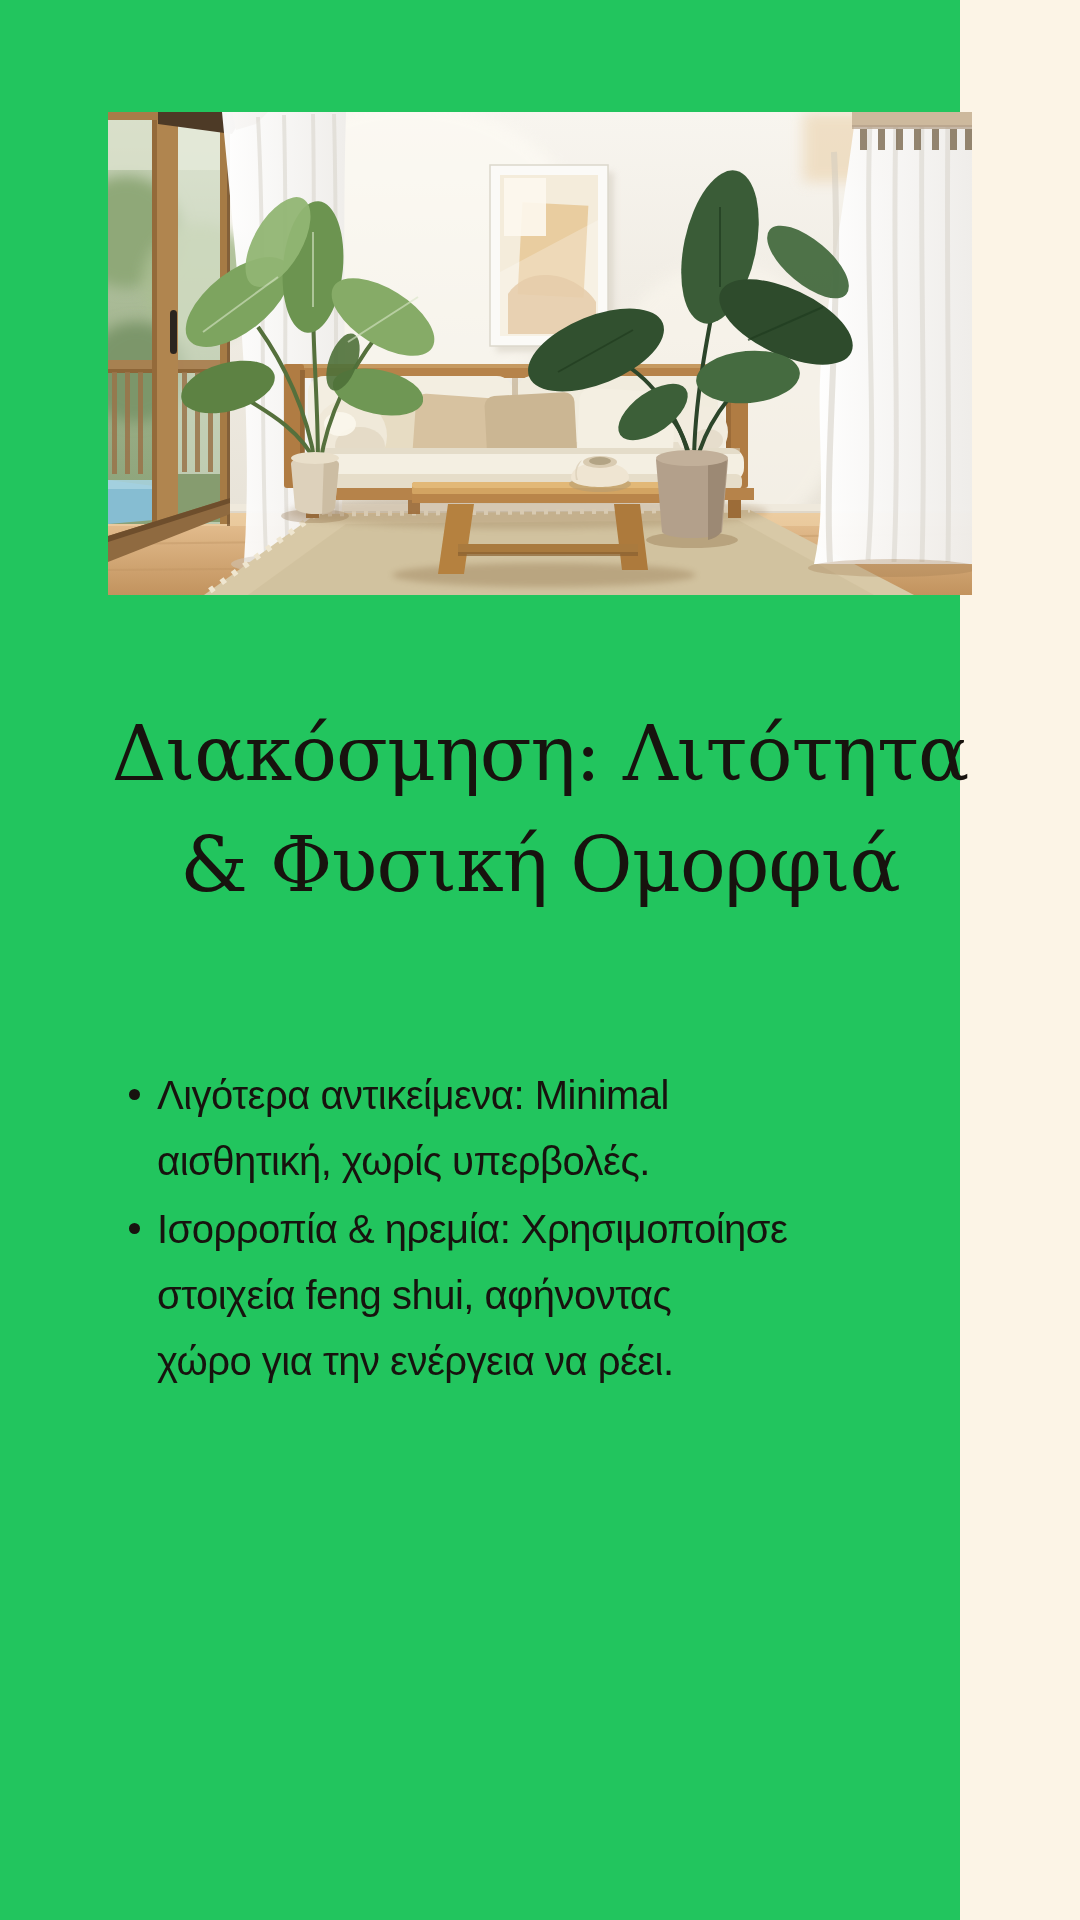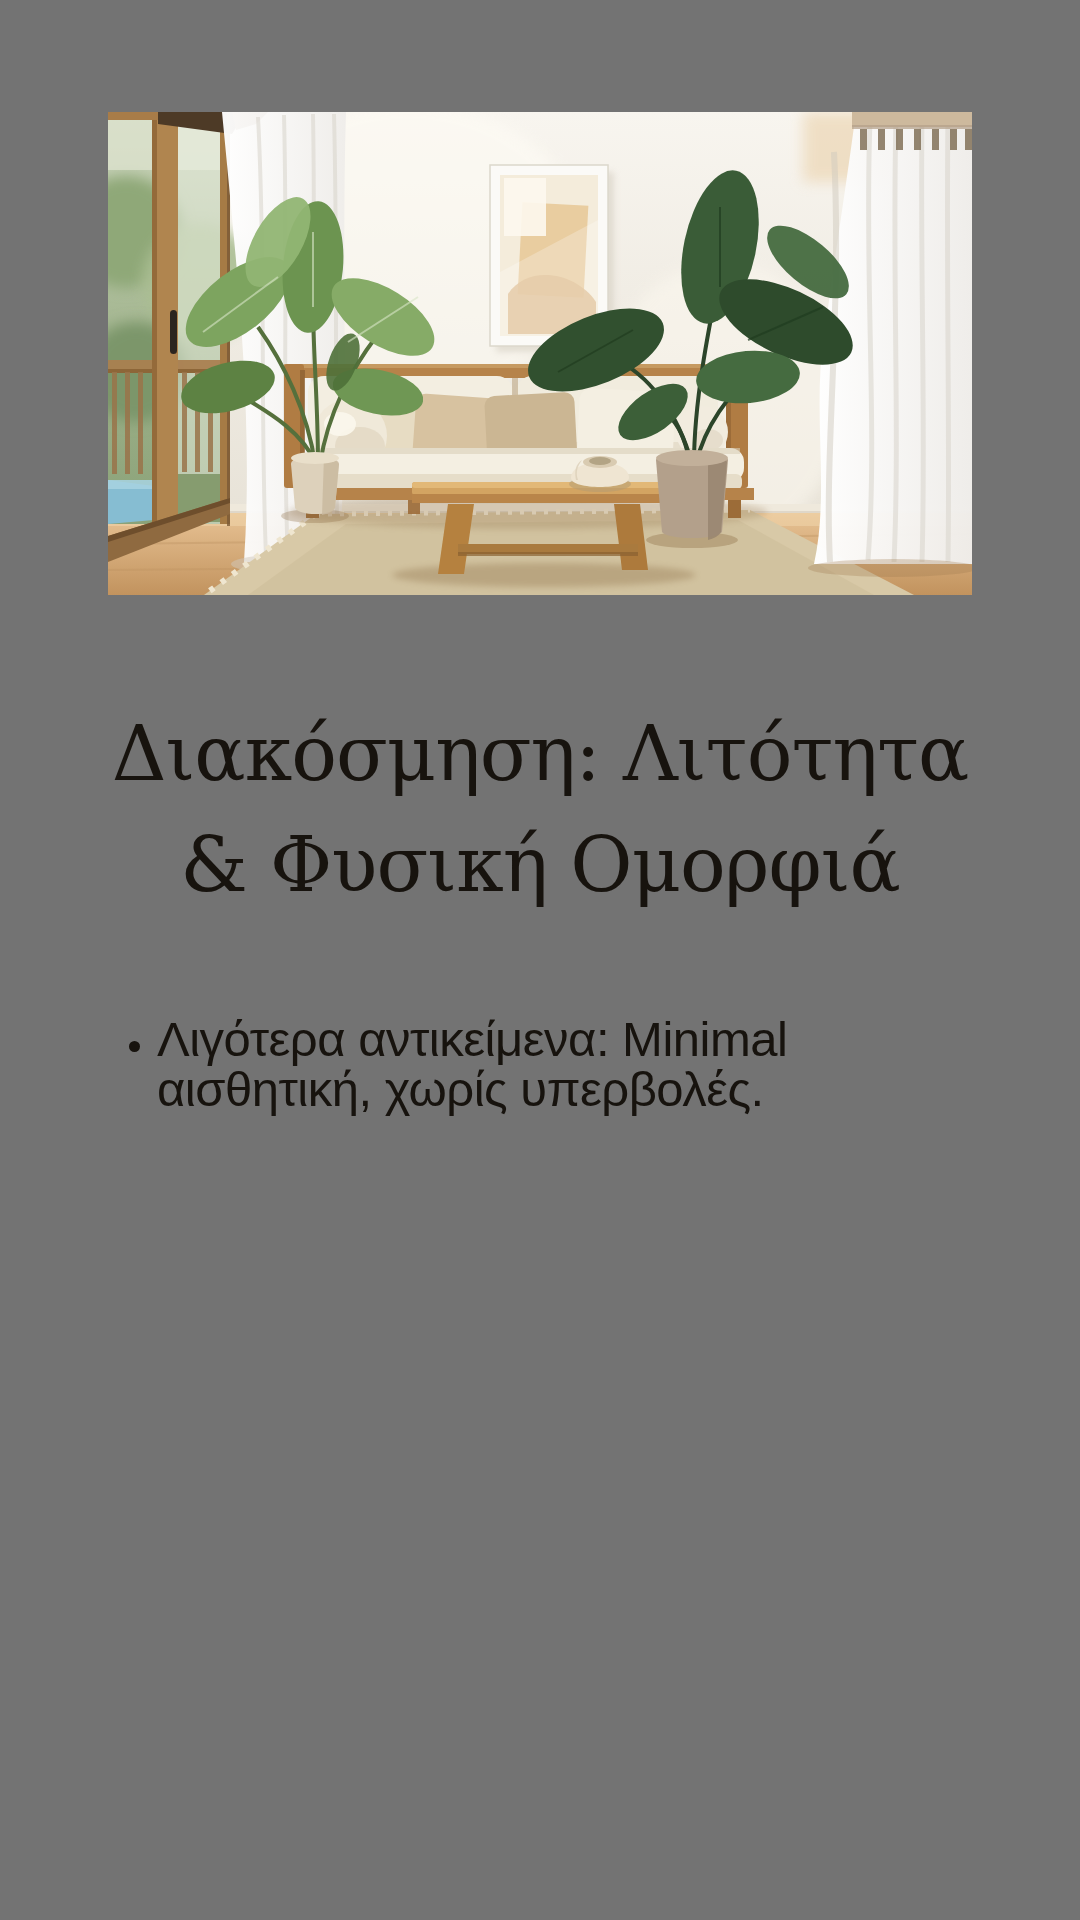--- a/index.html
+++ b/index.html
@@ -3,42 +3,42 @@
 <meta charset="utf-8">
 <style>
   html,body{margin:0;padding:0;}
   body{
     width:1080px;height:1920px;
     background:#fcf4e6;
     font-family:"Liberation Sans",sans-serif;
     overflow:hidden;
   }
   .page{
-    position:relative;width:1080px;height:1920px;
-    background:#737373;
+    position:relative;width:960px;height:1920px;
+    background:#22c55e;
   }
   .hero{
     position:absolute;left:108px;top:112px;width:864px;height:483px;
     margin:0;overflow:hidden;background:#ece7de;
   }
   .hero svg{display:block;width:864px;height:483px;}
   .title{
     position:absolute;left:0;top:698px;width:1080px;
     margin:0;text-align:center;
     font-family:"DejaVu Serif","Liberation Serif",serif;
     font-weight:400;
     font-size:76px;line-height:111px;
     letter-spacing:-1px;
     color:#17130e;
     white-space:pre-line;
   }
   .bullets{
-    position:absolute;left:128px;top:1014px;width:830px;
+    position:absolute;left:128px;top:1062px;width:830px;
     margin:0;padding:0;list-style:none;
-    font-size:49px;line-height:50px;
+    font-size:40px;line-height:66px;
     color:#17130e;
     letter-spacing:-0.5px;
   }
   .bullets li{
     position:relative;
     padding-left:29px;
     margin:0 0 2px 0;
     white-space:pre-line;
   }
   .bullets li::before{
@@ -287,15 +287,18 @@
       </g>
     </svg>
   </figure>
 
   <h1 class="title">Διακόσμηση: Λιτότητα
 &amp; Φυσική Ομορφιά</h1>
 
   <ul class="bullets">
     <li>Λιγότερα αντικείμενα: Minimal
 αισθητική, χωρίς υπερβολές.</li>
+    <li>Ισορροπία &amp; ηρεμία: Χρησιμοποίησε
+στοιχεία feng shui, αφήνοντας
+χώρο για την ενέργεια να ρέει.</li>
   </ul>
 
 </div>
 
 </body></html>

